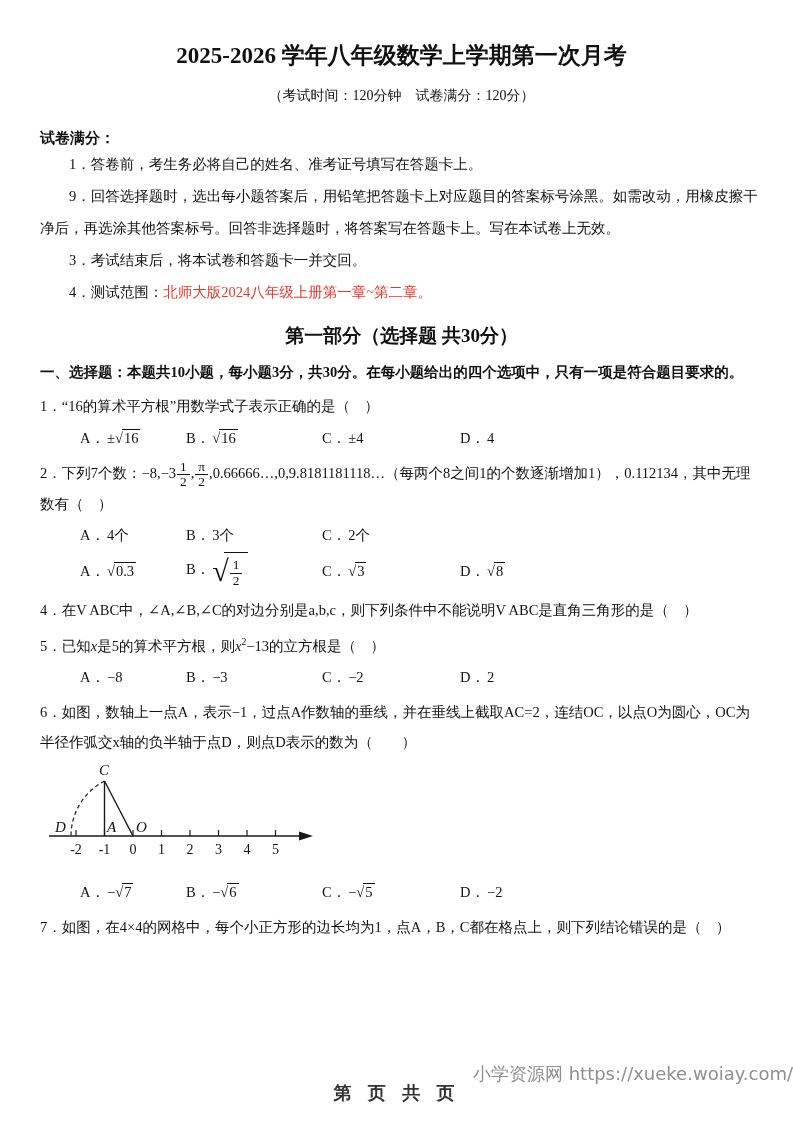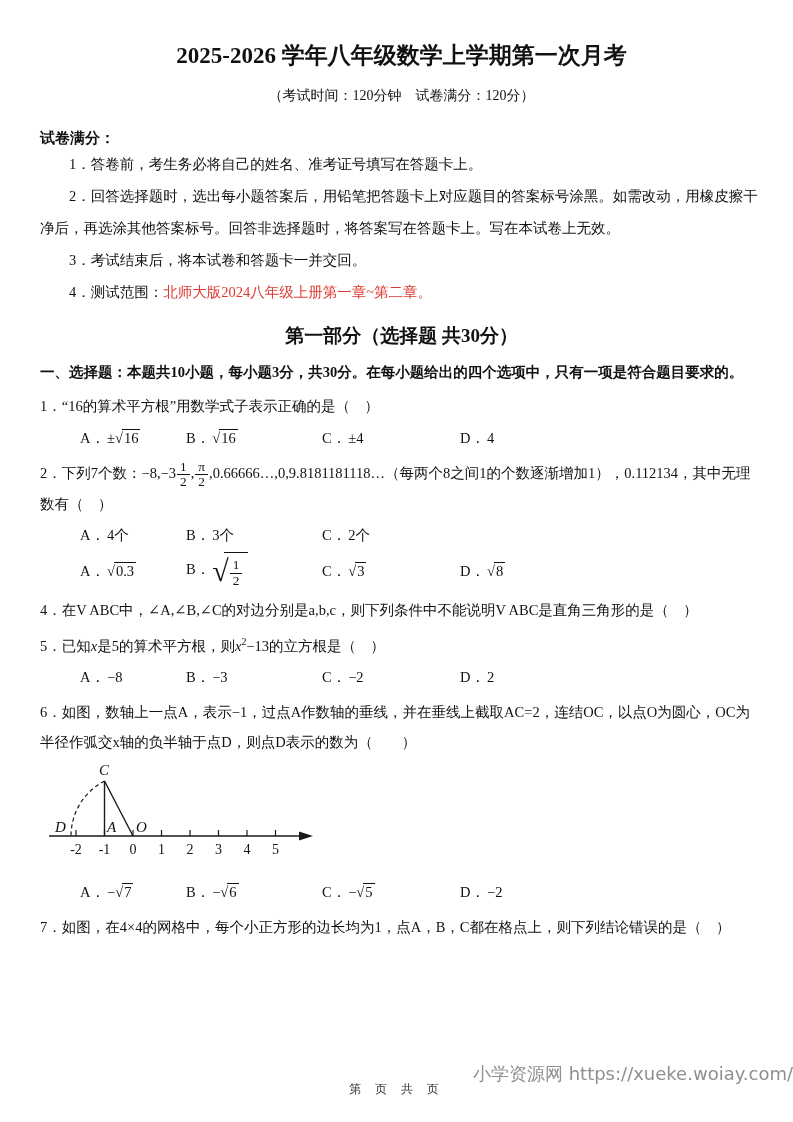--- a/index.html
+++ b/index.html
@@ -31,35 +31,35 @@
   .fden{display:block;}
   .sqrt-big{display:inline-flex;align-items:flex-start;vertical-align:middle;}
   .sqrt-big .sr{font-size:30px;line-height:1.25;letter-spacing:-2px;}
   .sqrt-big .rad{border-top:1.4px solid #111;padding:4px 5px 0 5px;margin-left:-3px;display:inline-block;}
   .fig{margin:2px 0 0 5px;}
   .fig text{font-family:"Liberation Serif","DejaVu Serif",serif;font-size:14px;fill:#111;}
   .fig .ptlabel{font-style:italic;font-size:15px;}
   .watermark{position:absolute;left:0;top:1062px;width:100%;text-align:right;
         color:#8f8f8f;font-size:18px;font-family:"DejaVu Sans","Liberation Sans",sans-serif;}
   .pagelabel{position:absolute;left:0;top:1081px;width:100%;text-align:center;color:#333;
-        font-size:12px;font-weight:400;letter-spacing:5px;
+        font-size:18px;font-weight:700;letter-spacing:5px;
         font-family:"DejaVu Sans","Liberation Sans",sans-serif;}
 </style>
 </head>
 <body>
 
 <div class="page">
   <div class="content">
 
     <h1 class="title">2025-2026 学年八年级数学上学期第一次月考</h1>
     <div class="subtitle">（考试时间：120分钟　试卷满分：120分）</div>
 
     <div class="notice-head">试卷满分：</div>
     <p class="nitem">1．答卷前，考生务必将自己的姓名、准考证号填写在答题卡上。</p>
-    <p class="nitem">2．回答选择题时，选出每小题答案后，用铅笔把答题卡上对应题目的答案标号涂黑。如需改动，用橡皮擦干净后，再选涂其他答案标号。回答非选择题时，将答案写在答题卡上。写在本试卷上无效。</p>
+    <p class="nitem">9．回答选择题时，选出每小题答案后，用铅笔把答题卡上对应题目的答案标号涂黑。如需改动，用橡皮擦干净后，再选涂其他答案标号。回答非选择题时，将答案写在答题卡上。写在本试卷上无效。</p>
     <p class="nitem">3．考试结束后，将本试卷和答题卡一并交回。</p>
     <p class="nitem"><span>4．测试范围：</span><span class="red">北师大版2024八年级上册第一章~第二章。</span></p>
 
     <h2 class="section-title">第一部分（选择题 共30分）</h2>
     <p class="intro">一、选择题：本题共10小题，每小题3分，共30分。在每小题给出的四个选项中，只有一项是符合题目要求的。</p>
 
     <p class="stem">1．“16的算术平方根”用数学式子表示正确的是（　）</p>
     <div class="opts">
       <span class="opt"><span class="olabel">A．</span><span>±</span><span class="sqrt"><span class="sr">√</span><span class="rad">16</span></span></span>
       <span class="opt"><span class="olabel">B．</span><span class="sqrt"><span class="sr">√</span><span class="rad">16</span></span></span>

